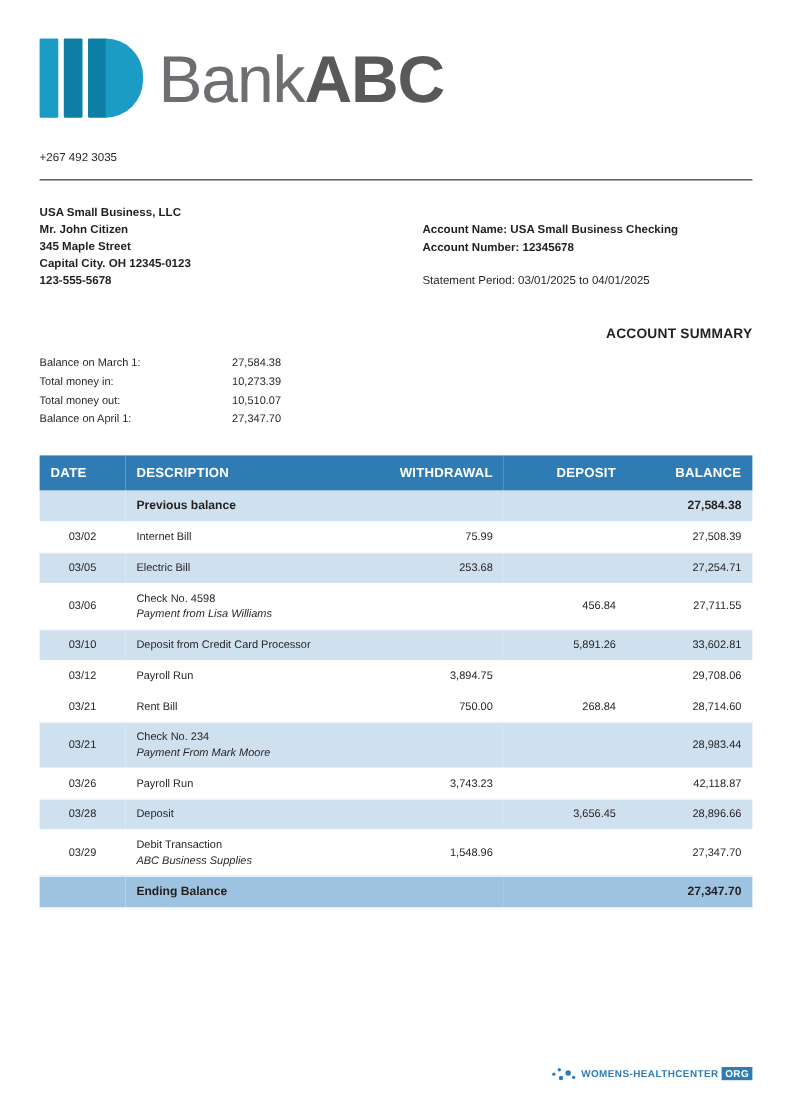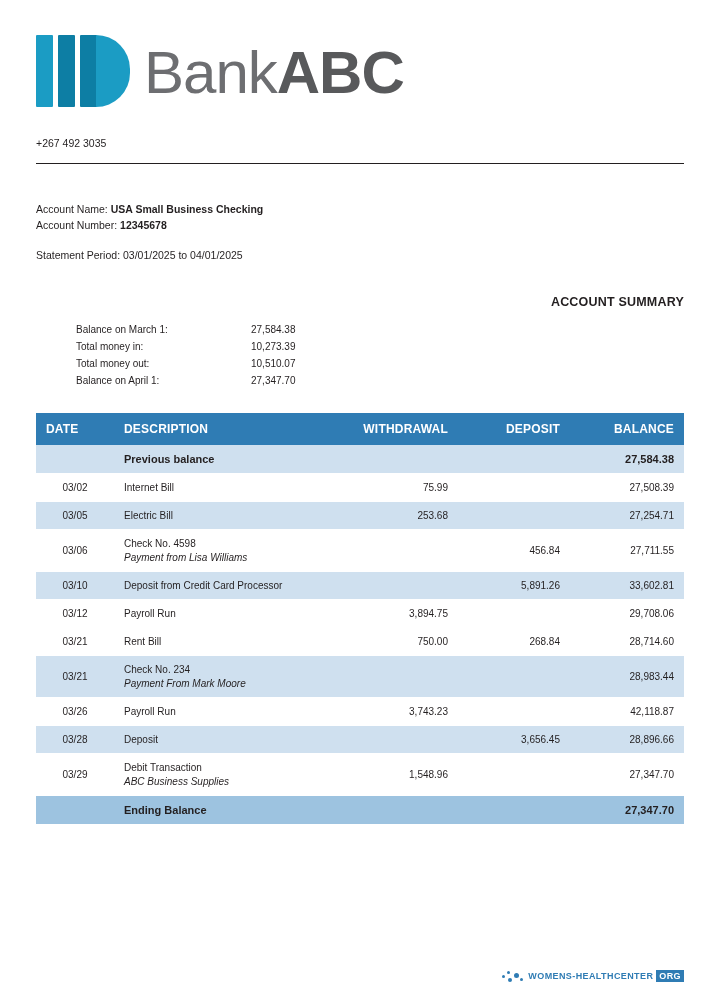--- a/index.html
+++ b/index.html
@@ -89,38 +89,37 @@
     font-size: 10.5px;
     line-height: 15.5px;
     font-weight: bold;
   }
   .acct-block {
     font-size: 10.5px;
     line-height: 16px;
     width: 300px;
     padding-top: 15px;
   }
-  .acct-block .label { font-weight: normal; }
+  .acct-block .label { font-weight: bold; }
   .acct-block .val { font-weight: bold; }
   .period { margin-top: 14px; }
 
   
   .summary-title {
     margin-top: 32px;
     font-size: 12.5px;
     font-weight: bold;
     letter-spacing: 0.2px;
     text-align: right;
   }
   .summary-table {
     margin-top: 12px;
     font-size: 10px;
     line-height: 17px;
     border-collapse: collapse;
-    margin-left: 40px;
   }
   .summary-table td.k { width: 175px; padding: 0; }
   .summary-table td.v { padding: 0; }
 
   
   table.txn {
     margin-top: 24px;
     width: 648px;
     border-collapse: collapse;
     font-size: 10px;
@@ -210,20 +209,27 @@
     </div>
   </div>
 
   <div class="bank-address">
     <div>+267 492 3035</div>
   </div>
 
   <div class="rule"></div>
 
   <div class="info-row">
+    <div class="cust-block">
+      <div>USA Small Business, LLC</div>
+      <div>Mr. John Citizen</div>
+      <div>345 Maple Street</div>
+      <div>Capital City. OH 12345-0123</div>
+      <div>123-555-5678</div>
+    </div>
     <div class="acct-block">
       <div>
         <span class="label">Account Name:</span>
         <span class="val">USA Small Business Checking</span>
       </div>
       <div>
         <span class="label">Account Number:</span>
         <span class="val">12345678</span>
       </div>
       <div class="period">Statement Period: 03/01/2025 to 04/01/2025</div>

